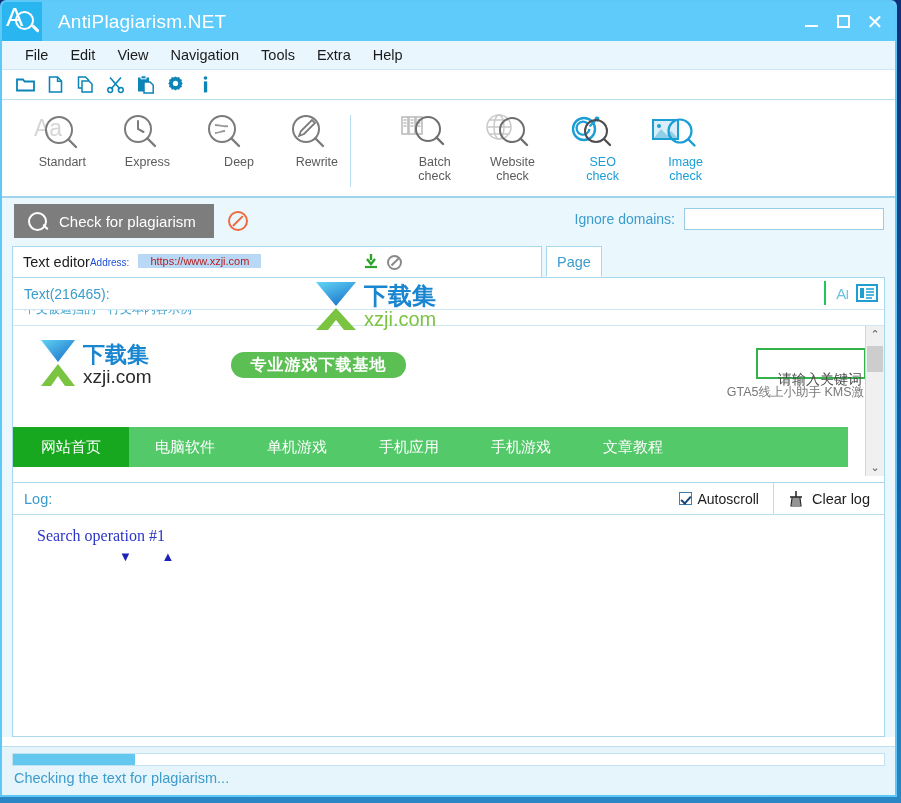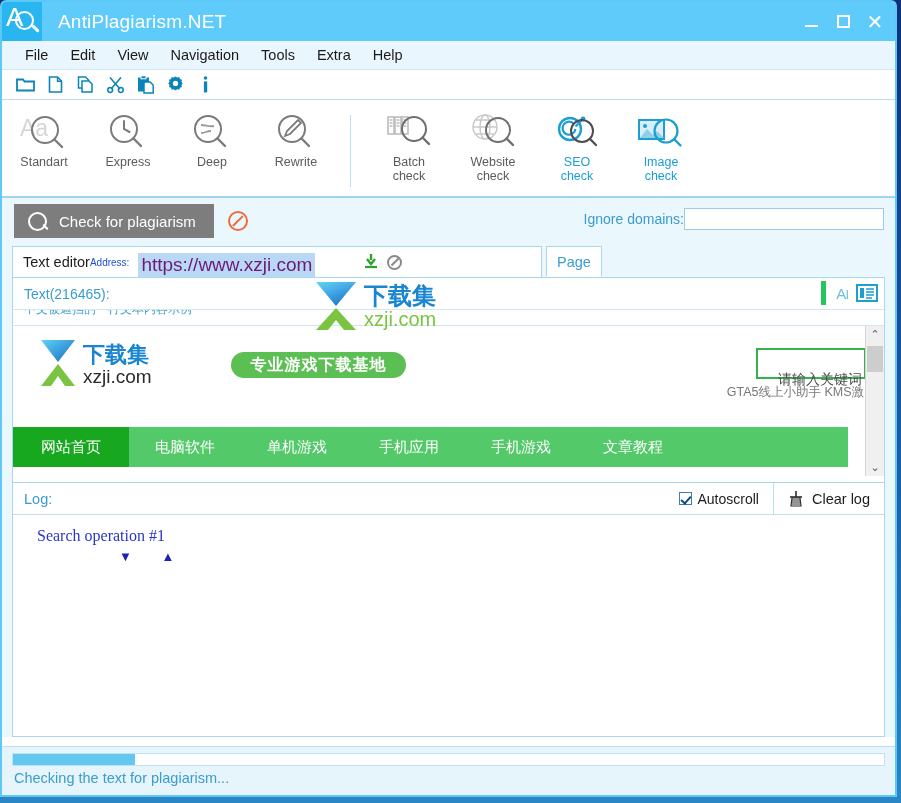--- a/index.html
+++ b/index.html
@@ -70,21 +70,21 @@
     height:29px;background:#ffffff;display:flex;align-items:center;
     padding-left:14px;gap:11px;border-bottom:1px solid #bcdff0;
   }
   .tb-ic{width:19px;height:19px;position:relative;color:#0b84b8;}
   
   .modebar{
     height:90px;background:#ffffff;display:flex;align-items:flex-start;
     padding-top:6px;border-bottom:2px solid #9fd4ec;
   }
   .mode{
-    width:84px;display:flex;flex-direction:column;align-items:center;
+    width:84px;display:flex;flex-direction:column;align-items:flex-end;
     padding-top:4px;cursor:default;
   }
   .mode .lbl{
     font-size:12.5px;color:#5b5b5b;text-align:center;line-height:14px;margin-top:3px;
   }
   .mode.active .lbl{color:#1a9ed4;}
   .mode-sep{
     width:1px;height:72px;background:#b8dff2;margin:0 16px 0 12px;align-self:center;
   }
   .mico{width:56px;height:42px;position:relative;}
@@ -107,21 +107,21 @@
   }
   .stop-ic{
     margin-left:14px;width:20px;height:20px;border:2.4px solid #ef6a3d;border-radius:50%;
     position:relative;box-sizing:border-box;
   }
   .stop-ic::after{
     content:"";position:absolute;left:1px;top:6.5px;width:14px;height:2.4px;
     background:#ef6a3d;transform:rotate(-45deg);
   }
   .ignore-wrap{
-    position:absolute;right:11px;top:10px;display:flex;align-items:center;
+    position:absolute;right:11px;top:10px;display:flex;align-items:center;gap:9px;
   }
   .ignore-lbl{font-size:14px;color:#3b9ccd;}
   .ignore-input{
     width:200px;height:22px;border:1px solid #9ccde6;background:#fff;
     font-size:13px;padding:0 4px;box-sizing:border-box;
     font-family:"Liberation Sans",sans-serif;color:#222;
   }
   
   .editor-region{
     background:#eaf7fd;padding:0 10px 0 10px;position:relative;height:232px;
@@ -136,21 +136,21 @@
   }
   .ed-title{font-size:14.5px;color:#1c1c1c;}
   .addr-lbl{font-size:10px;color:#1d4ed8;}
   .addr-input{
     margin-left:8px;width:213px;height:21px;border:1px solid #ffffff;
     background:#ffffff;box-sizing:border-box;
     font-size:13.5px;color:#111;font-family:"Liberation Sans",sans-serif;
     padding:0;outline:none;
   }
   .addr-sel{
-    background:#b8d8f5;display:inline-block;padding:1px 3px;font-size:19px;color:#701a75;
+    background:#b8d8f5;display:inline-block;padding:1px 12px;font-size:11px;color:#b91c1c;
   }
   .dl-ic{margin-left:13px;width:16px;height:16px;position:relative;}
   .ban-ic{
     margin-left:8px;width:15px;height:15px;border:2px solid #8a8a8a;border-radius:50%;
     position:relative;box-sizing:border-box;
   }
   .ban-ic::after{
     content:"";position:absolute;left:0.5px;top:4.5px;width:10px;height:2px;
     background:#8a8a8a;transform:rotate(-45deg);
   }
@@ -164,21 +164,21 @@
     background:#ffffff;border:1px solid #a9d8ee;height:250px;
     box-sizing:border-box;position:relative;overflow:hidden;
   }
   .text-row{
     height:31px;border-bottom:1px solid #cfe8f4;display:flex;align-items:center;
     padding-left:11px;position:relative;background:#fff;
   }
   .text-cnt{font-size:14px;color:#3b9ccd;}
   .text-row-tools{
     position:absolute;right:6px;top:3px;display:flex;align-items:center;gap:8px;
-    border-left:5px solid #22c55e;padding-left:10px;height:24px;
+    border-left:2px solid #22c55e;padding-left:10px;height:24px;
   }
   .ai-ic{font-size:15px;color:#6cc0e0;letter-spacing:-1px;}
   .list-ic{
     width:22px;height:18px;border:2px solid #1e9fd0;box-sizing:border-box;
     background:#fff;position:relative;
   }
   .clipped-line{
     height:15px;overflow:hidden;position:relative;border-bottom:1px solid #cfe8f4;
     padding-left:11px;
   }

